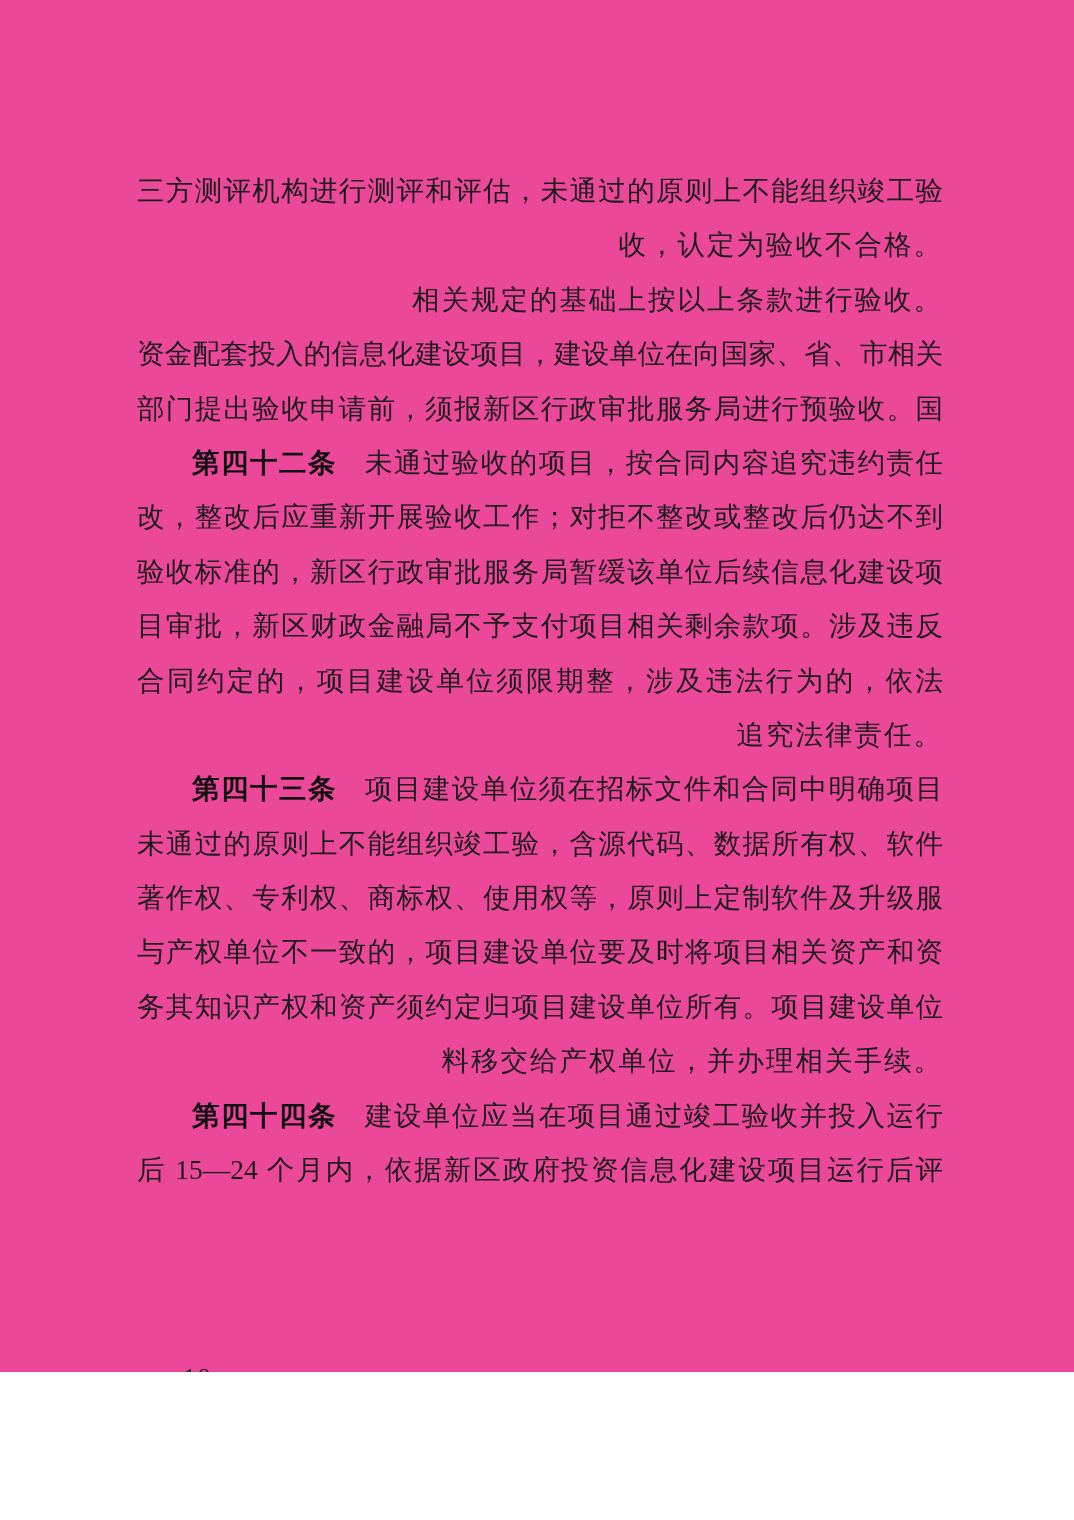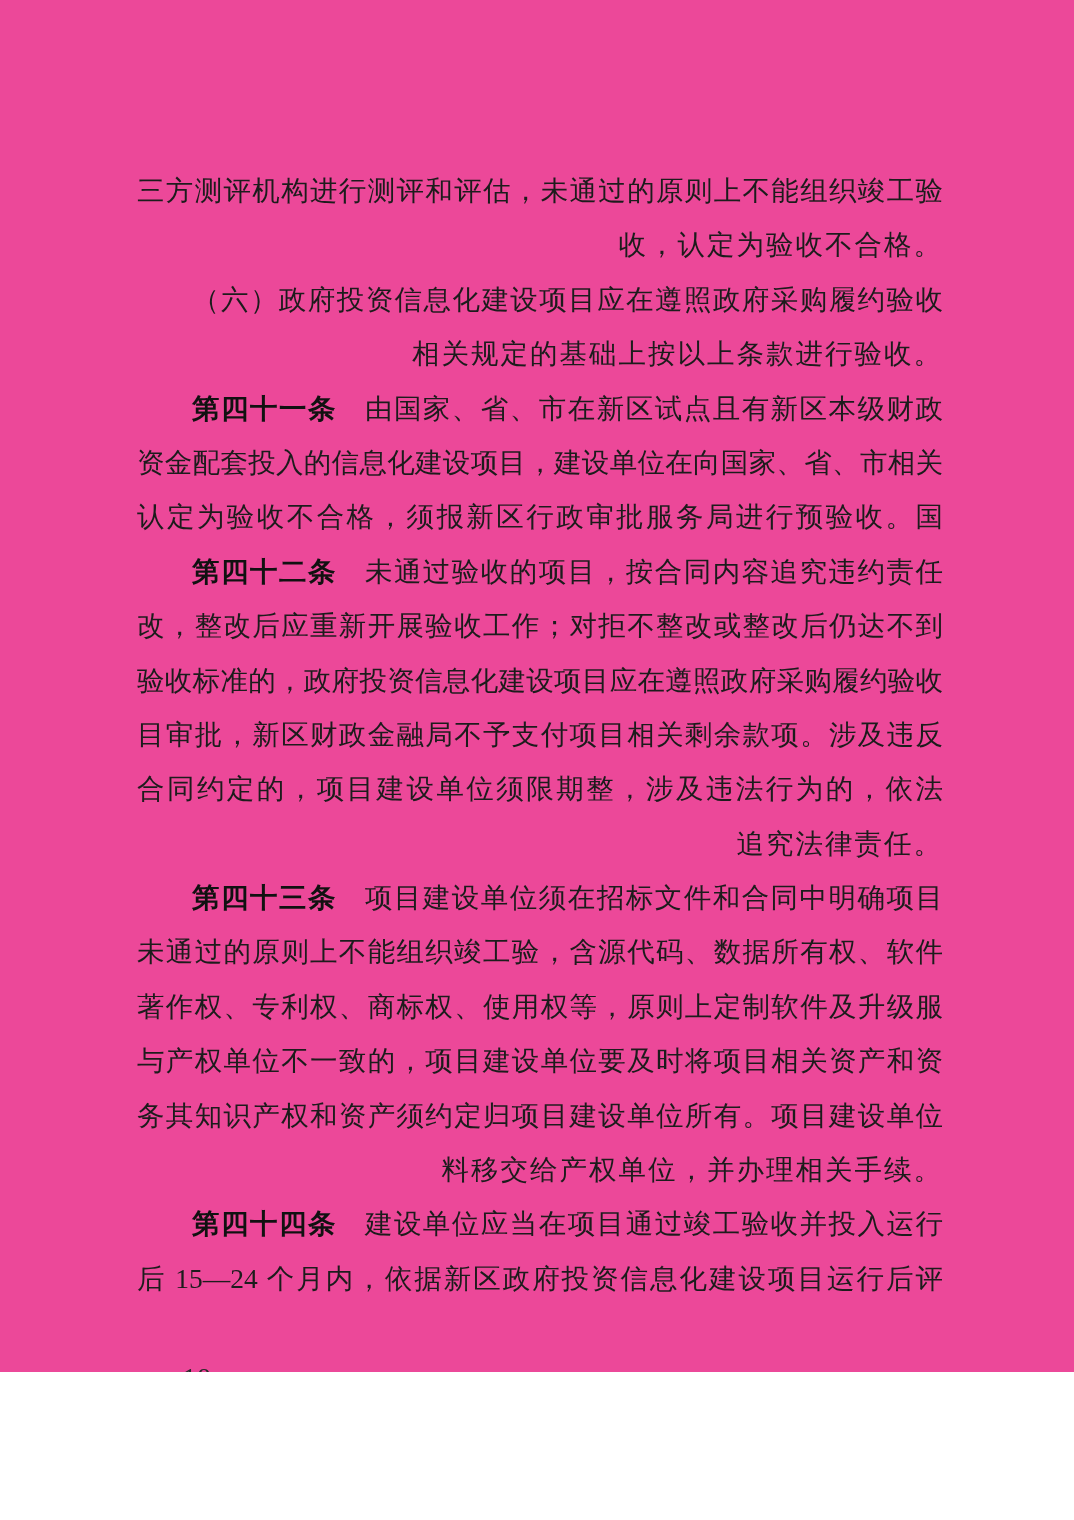--- a/index.html
+++ b/index.html
@@ -59,28 +59,26 @@
     text-align: center;
   }
 </style>
 </head>
 <body>
 
 <div class="page">
   <div class="doc-body">
       <div class="line justify"><span>三方测评机构进行测评和评估，未通过的原则上不能组织竣工验</span></div>
       <div class="line plain"><span>收，认定为验收不合格。</span></div>
-      <div class="line justify indent"><span>（六）政府投资信息化建设项目应在遵照政府采购履约验收</span></div>
       <div class="line plain"><span>相关规定的基础上按以上条款进行验收。</span></div>
-      <div class="line justify indent"><span class="head">第四十一条</span><span>由国家、省、市在新区试点且有新区本级财政</span></div>
       <div class="line justify"><span>资金配套投入的信息化建设项目，建设单位在向国家、省、市相关</span></div>
-      <div class="line justify"><span>认定为验收不合格，须报新区行政审批服务局进行预验收。国</span></div>
+      <div class="line justify"><span>部门提出验收申请前，须报新区行政审批服务局进行预验收。国</span></div>
       <div class="line justify indent"><span class="head">第四十二条</span><span>未通过验收的项目，按合同内容追究违约责任</span></div>
       <div class="line justify"><span>改，整改后应重新开展验收工作；对拒不整改或整改后仍达不到</span></div>
-      <div class="line justify"><span>验收标准的，政府投资信息化建设项目应在遵照政府采购履约验收</span></div>
+      <div class="line justify"><span>验收标准的，新区行政审批服务局暂缓该单位后续信息化建设项</span></div>
       <div class="line justify"><span>目审批，新区财政金融局不予支付项目相关剩余款项。涉及违反</span></div>
       <div class="line justify"><span>合同约定的，项目建设单位须限期整，涉及违法行为的，依法</span></div>
       <div class="line plain"><span>追究法律责任。</span></div>
       <div class="line justify indent"><span class="head">第四十三条</span><span>项目建设单位须在招标文件和合同中明确项目</span></div>
       <div class="line justify"><span>未通过的原则上不能组织竣工验，含源代码、数据所有权、软件</span></div>
       <div class="line justify"><span>著作权、专利权、商标权、使用权等，原则上定制软件及升级服</span></div>
       <div class="line justify"><span>与产权单位不一致的，项目建设单位要及时将项目相关资产和资</span></div>
       <div class="line justify"><span>务其知识产权和资产须约定归项目建设单位所有。项目建设单位</span></div>
       <div class="line plain"><span>料移交给产权单位，并办理相关手续。</span></div>
       <div class="line justify indent"><span class="head">第四十四条</span><span>建设单位应当在项目通过竣工验收并投入运行</span></div>

